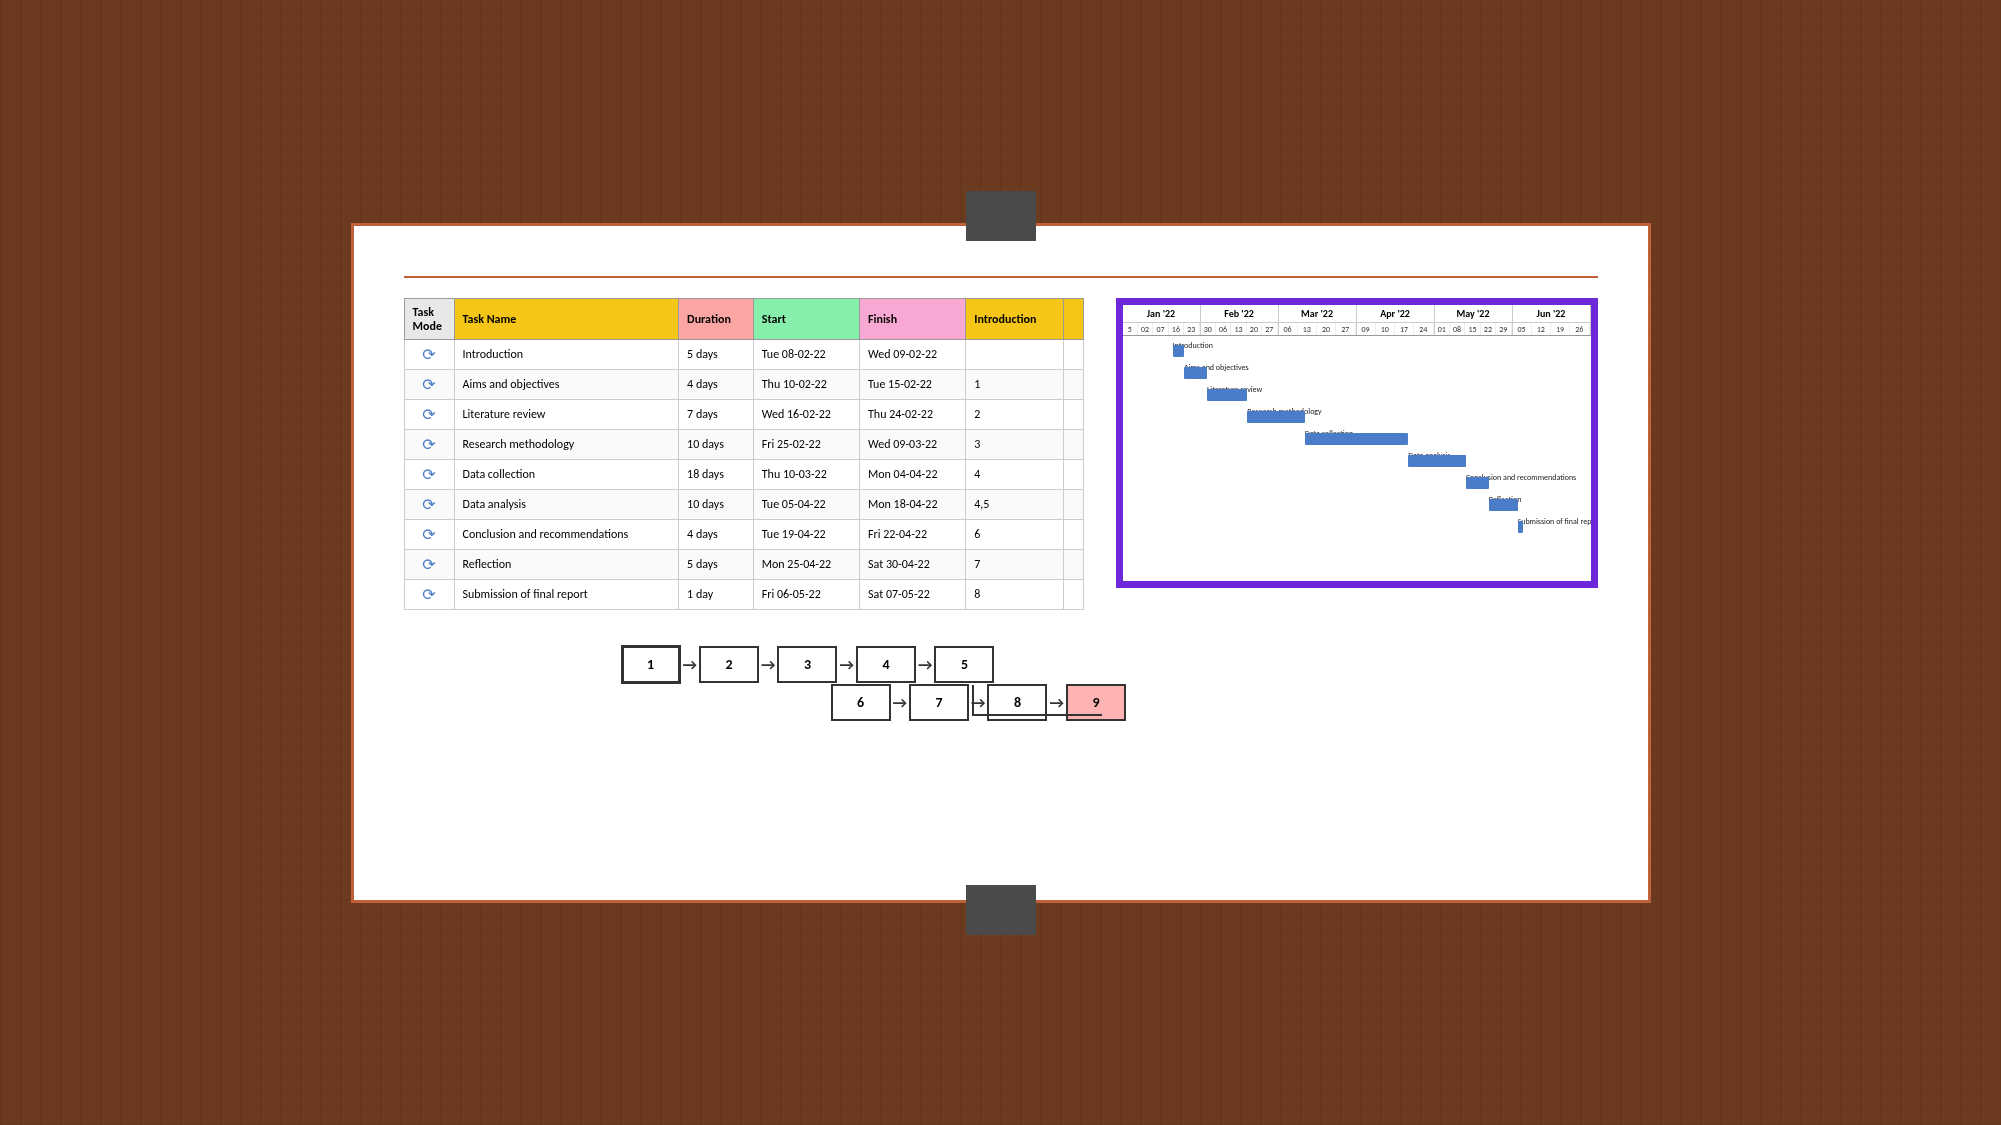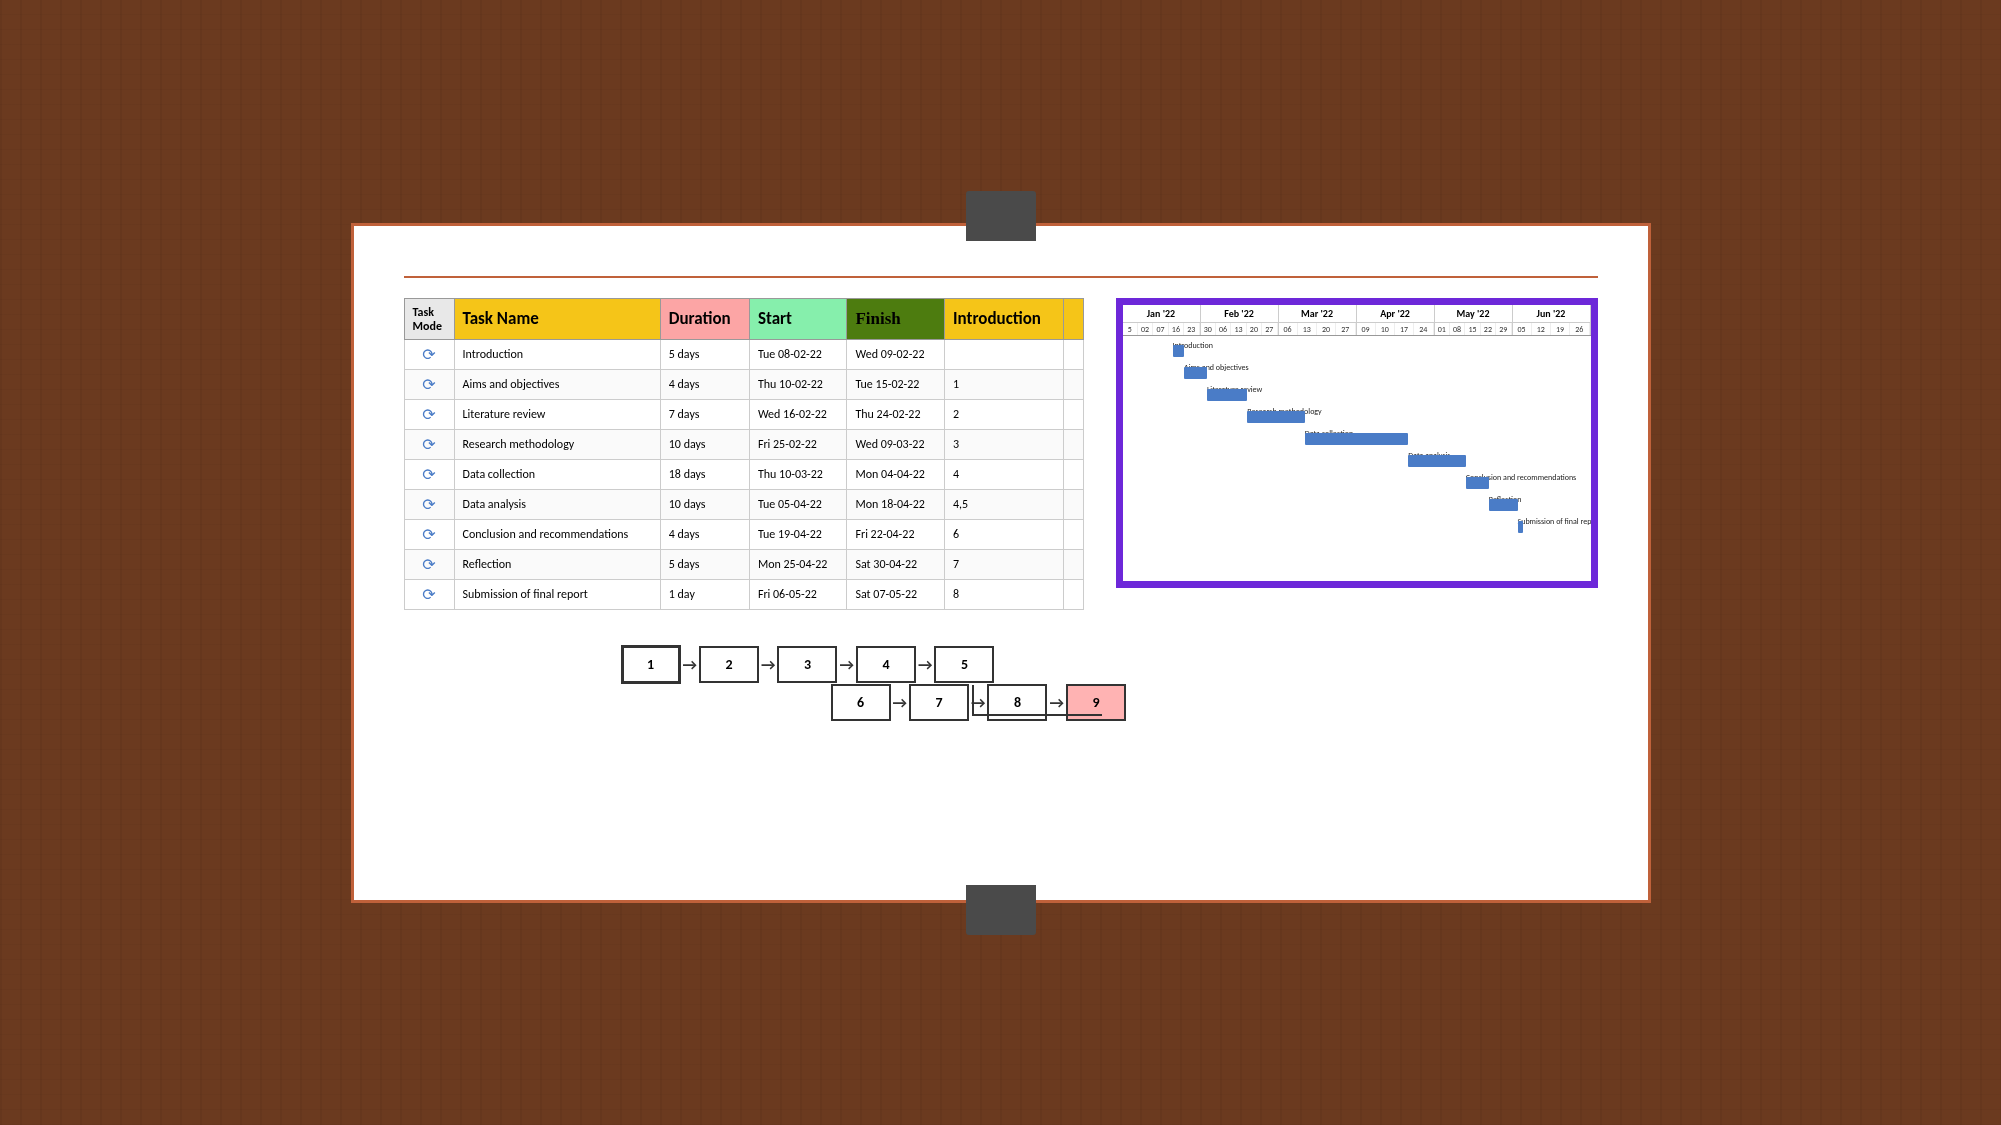--- a/index.html
+++ b/index.html
@@ -80,21 +80,21 @@
       width: 100%;
       font-size: 12px;
     }
 
     .gantt-table th {
       background: #f5c518;
       border: 1px solid #999;
       padding: 6px 8px;
       text-align: left;
       font-weight: 700;
-      font-size: 17px;
+      font-size: 12px;
     }
 
     .gantt-table th.task-mode-col {
       background: #e8e8e8;
       font-size: 12px;
       width: 50px;
     }
 
     .gantt-table td {
       border: 1px solid #ccc;
@@ -194,21 +194,21 @@
   <div class="content-area">
 
     <div class="table-section">
       <table class="gantt-table">
         <thead>
           <tr>
             <th class="task-mode-col">Task<br>Mode</th>
             <th style="background:#f5c518;min-width:150px;">Task Name</th>
             <th style="background:#fca5a5;">Duration</th>
             <th style="background:#86efac;">Start</th>
-            <th style="background:#4d7c0f;font-family:Liberation Serif, serif;">Finish</th>
+            <th style="background:#f9a8d4;">Finish</th>
             <th style="background:#f5c518;">Introduction</th>
             <th style="background:#f5c518;width:20px;"></th>
           </tr>
         </thead>
         <tbody id="gantt-tbody">
         <tr>
     <td style="text-align:center;">
       <span style="display:inline-block;font-size:16px;color:#4a7cc7;">⟳</span>
     </td>
     <td>Introduction</td>

